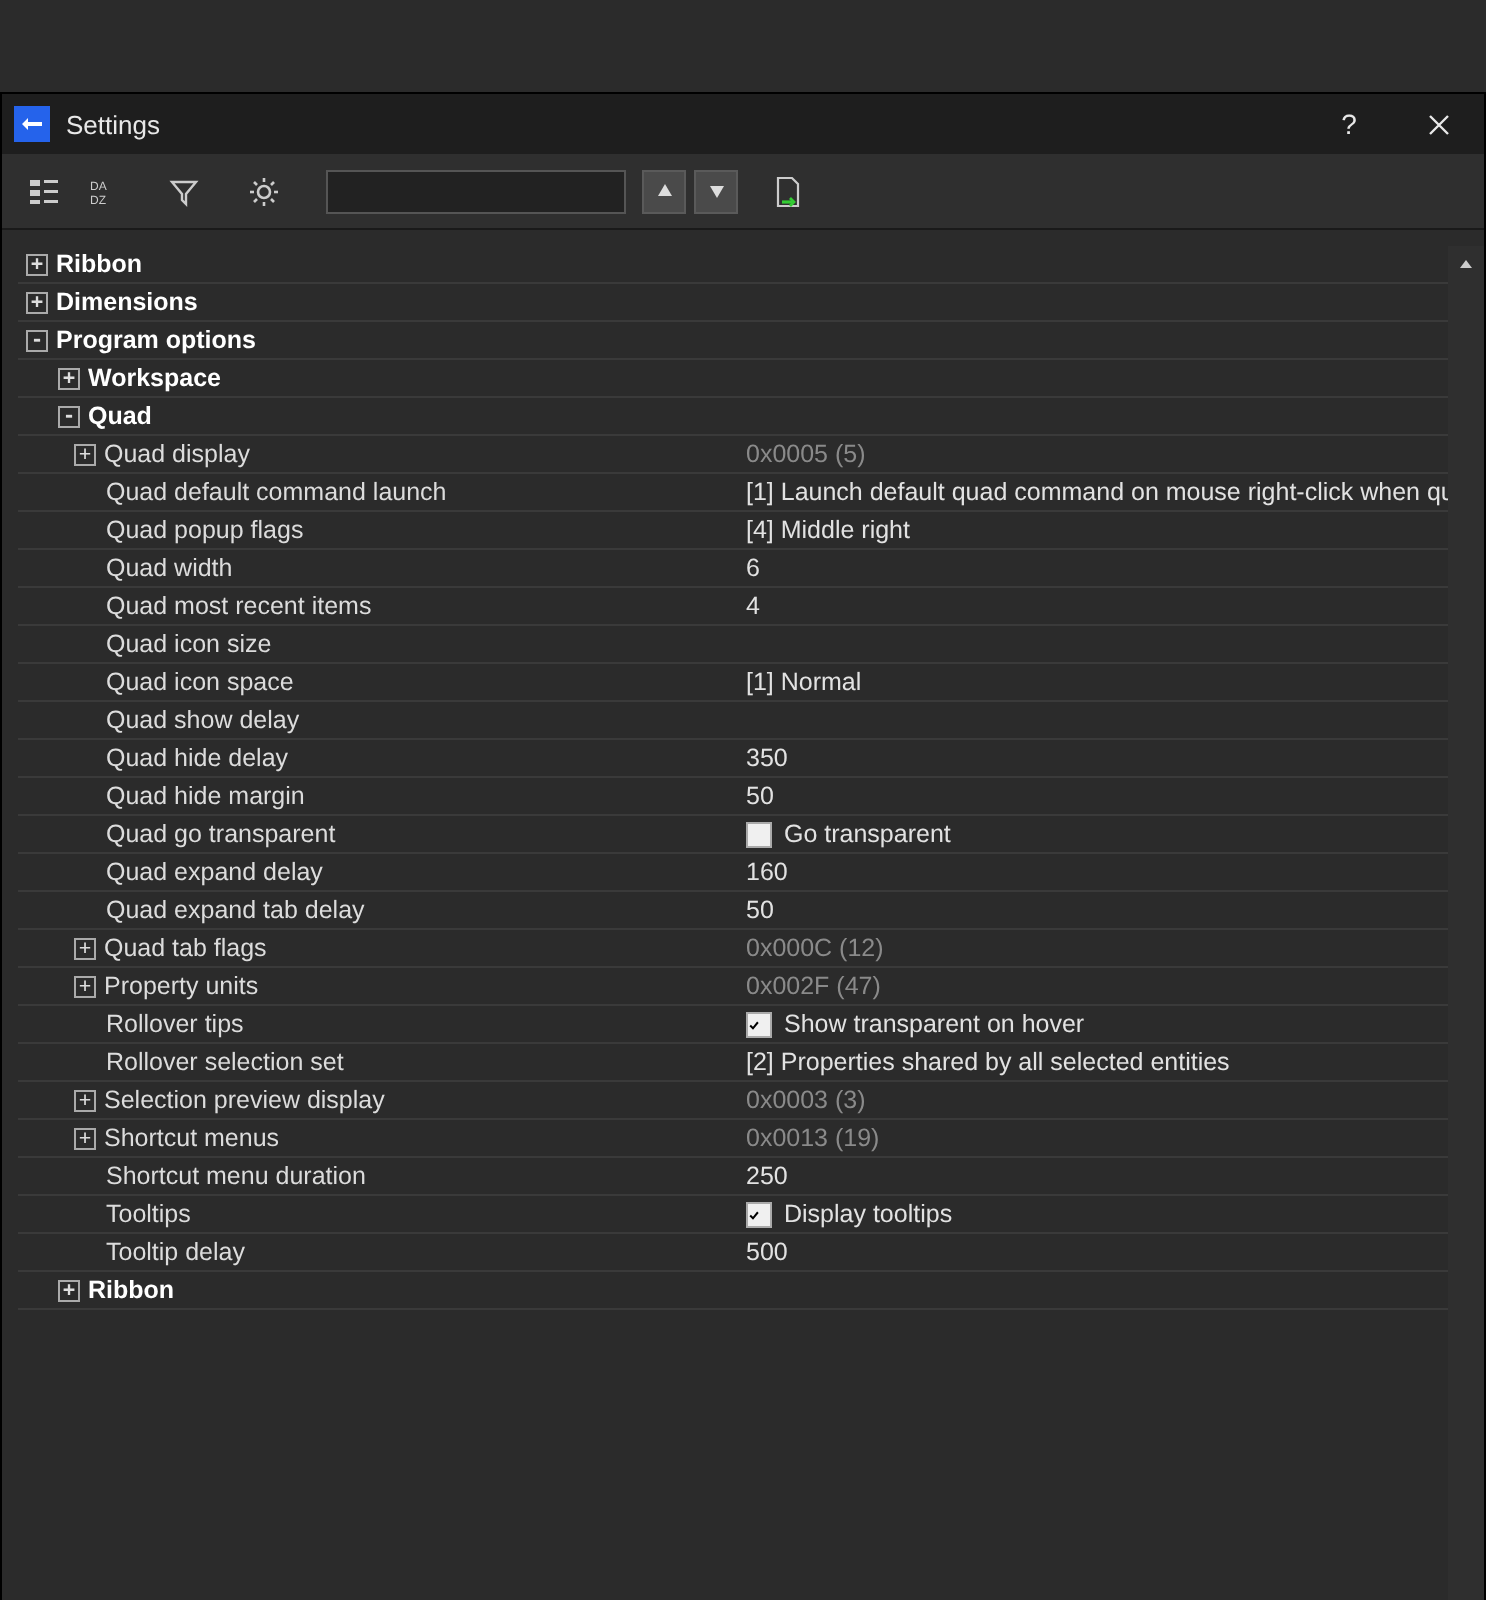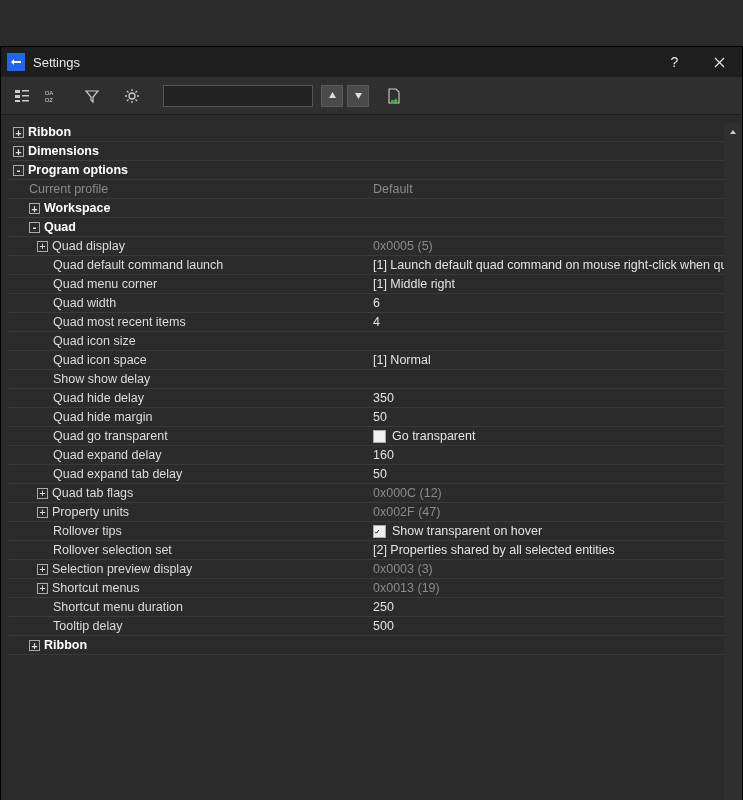--- a/index.html
+++ b/index.html
@@ -263,27 +263,20 @@
 
       <div class="row section">
         <div class="label-cell">
             <span class="indent" style="width:4px"></span>
             <span class="expander">-</span>
             <span class="label-txt">Program options</span>
           </div>
         <div class="value-cell"></div>
       </div>
 
-      <div class="row">
-        <div class="label-cell dim">
-            <span class="indent" style="width:20px"></span>
-            <span class="label-txt">Current profile</span>
-          </div>
-        <div class="value-cell dim">Default</div>
-      </div>
 
       <div class="row section">
         <div class="label-cell">
             <span class="indent" style="width:20px"></span>
             <span class="expander">+</span>
             <span class="label-txt">Workspace</span>
           </div>
         <div class="value-cell"></div>
       </div>
 
@@ -309,23 +302,23 @@
         <div class="label-cell">
             <span class="indent" style="width:44px"></span>
             <span class="label-txt">Quad default command launch</span>
           </div>
         <div class="value-cell">[1] Launch default quad command on mouse right-click when quad</div>
       </div>
 
       <div class="row">
         <div class="label-cell">
             <span class="indent" style="width:44px"></span>
-            <span class="label-txt">Quad menu corner</span>
-          </div>
-        <div class="value-cell">[1] Middle right</div>
+            <span class="label-txt">Quad popup flags</span>
+          </div>
+        <div class="value-cell">[4] Middle right</div>
       </div>
 
       <div class="row">
         <div class="label-cell">
             <span class="indent" style="width:44px"></span>
             <span class="label-txt">Quad width</span>
           </div>
         <div class="value-cell">6</div>
       </div>
 
@@ -348,21 +341,21 @@
         <div class="label-cell">
             <span class="indent" style="width:44px"></span>
             <span class="label-txt">Quad icon space</span>
           </div>
         <div class="value-cell">[1] Normal</div>
       </div>
 
       <div class="row">
         <div class="label-cell">
             <span class="indent" style="width:44px"></span>
-            <span class="label-txt">Show show delay</span>
+            <span class="label-txt">Quad show delay</span>
           </div>
       </div>
 
       <div class="row">
         <div class="label-cell">
             <span class="indent" style="width:44px"></span>
             <span class="label-txt">Quad hide delay</span>
           </div>
         <div class="value-cell">350</div>
       </div>
@@ -463,20 +456,34 @@
       </div>
 
       <div class="row">
         <div class="label-cell">
             <span class="indent" style="width:44px"></span>
             <span class="label-txt">Shortcut menu duration</span>
           </div>
         <div class="value-cell">250</div>
       </div>
 
+      <div class="row">
+        <div class="label-cell">
+            <span class="indent" style="width:44px"></span>
+            <span class="label-txt">Tooltips</span>
+          </div>
+        <div class="value-cell">
+          <span class="chk checked">
+              <svg viewBox="0 0 11 11">
+                <path d="M2 6 L4.5 8.5 L9 3" stroke="#000" stroke-width="1.8" fill="none"></path>
+              </svg>
+            </span>
+          <span>Display tooltips</span>
+        </div>
+      </div>
 
       <div class="row">
         <div class="label-cell">
             <span class="indent" style="width:44px"></span>
             <span class="label-txt">Tooltip delay</span>
           </div>
         <div class="value-cell">500</div>
       </div>
 
       <div class="row section">

